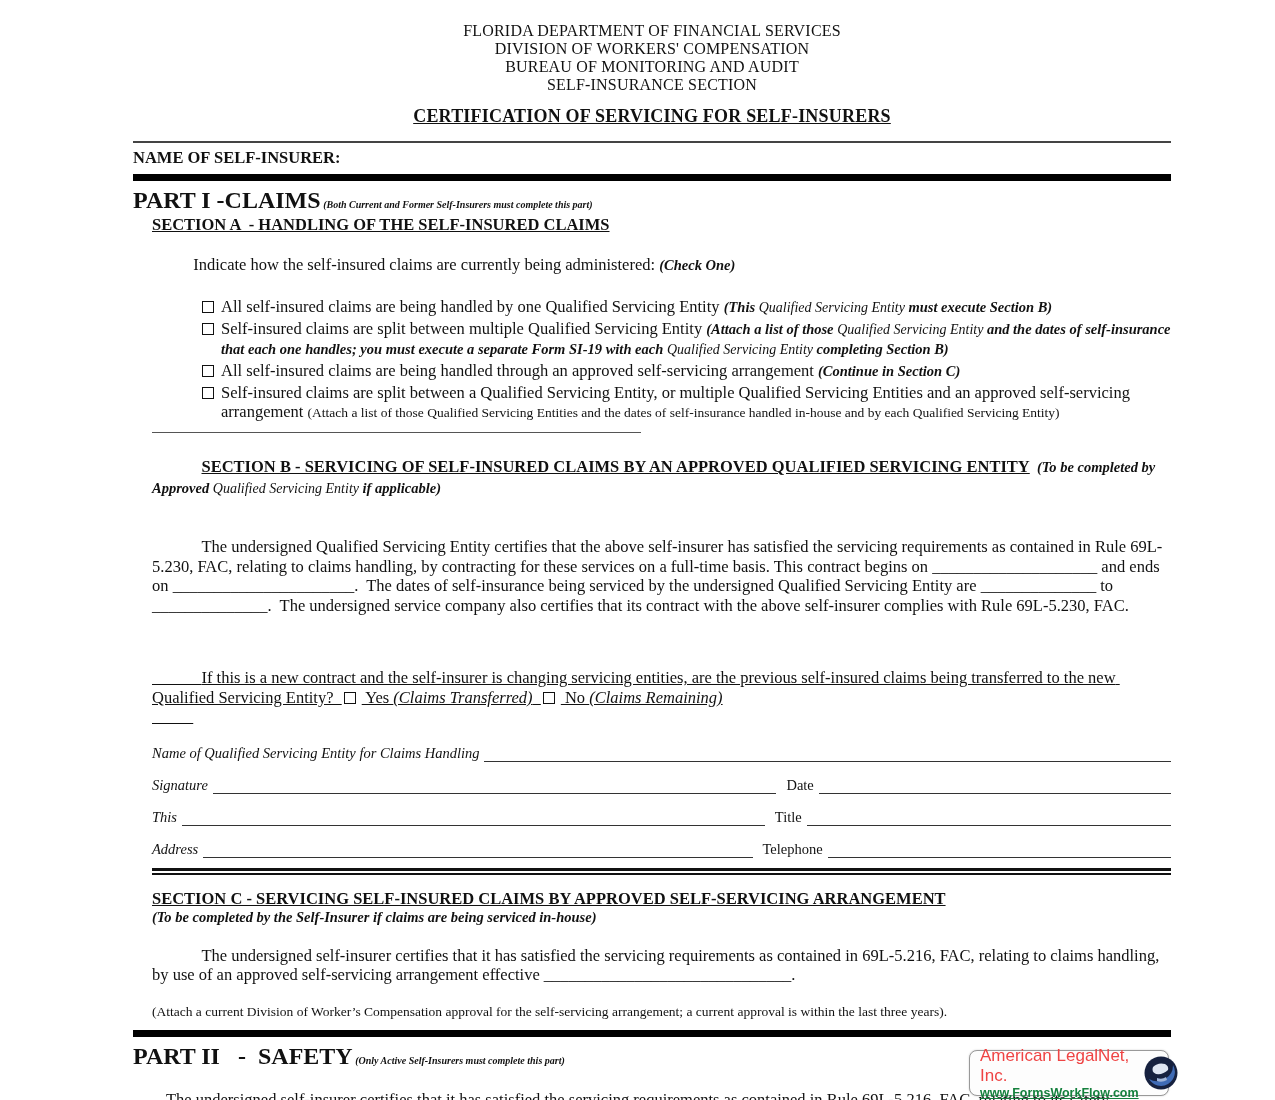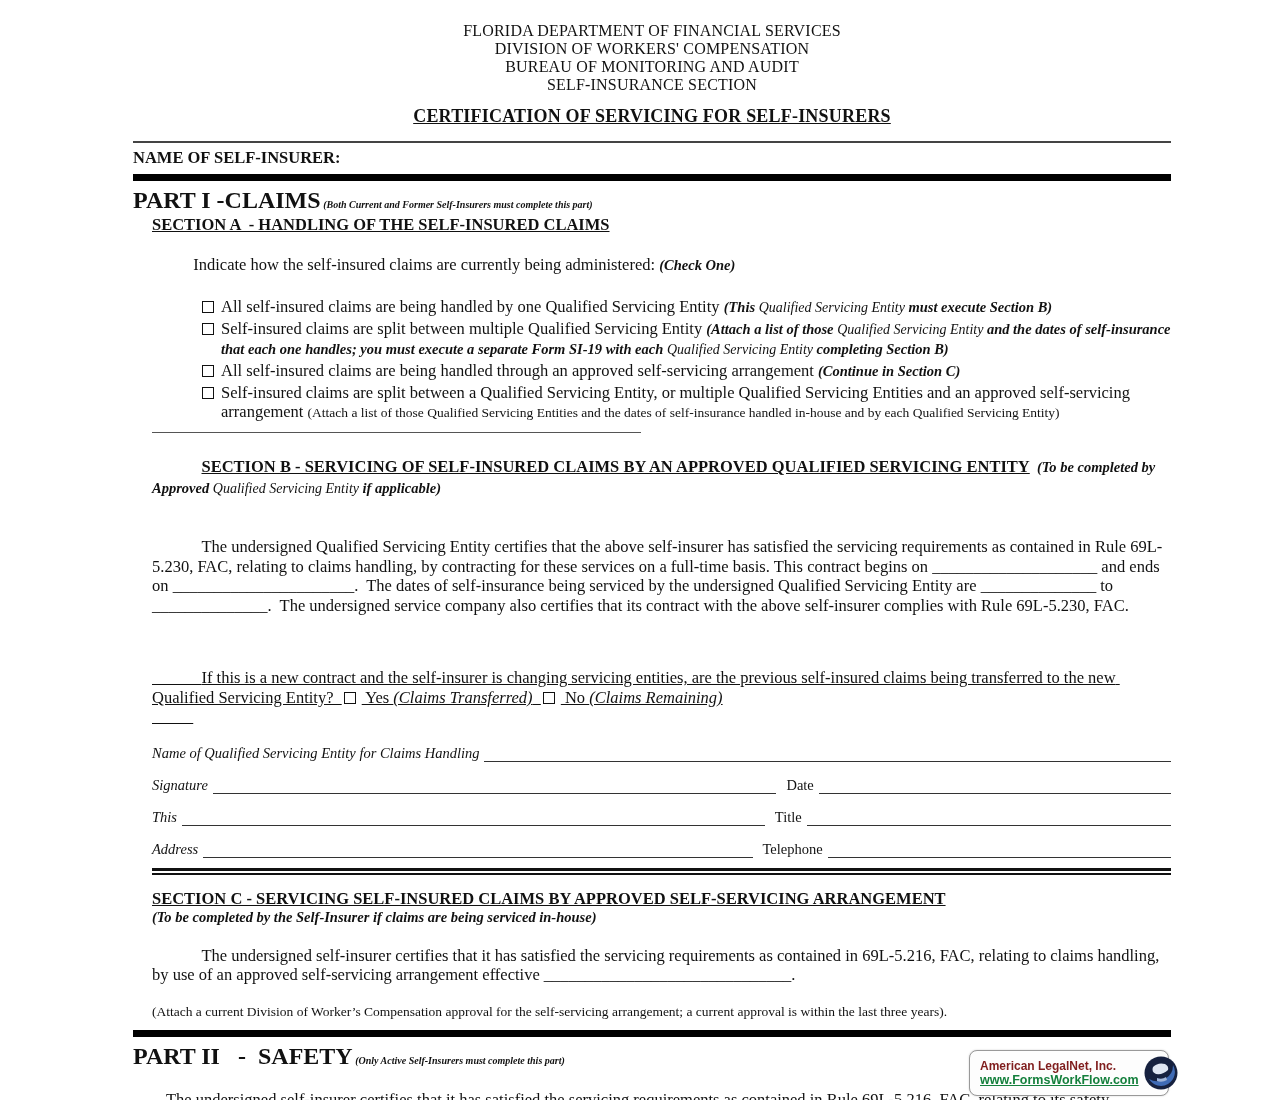--- a/index.html
+++ b/index.html
@@ -37,21 +37,21 @@
   .lbl2 { margin-left:10px; white-space:pre; }
   .dbl-rule { border-top:3px solid #111; border-bottom:2px solid #111; height:7px; margin-top:10px; }
   .half-rule { border-top:1.5px solid #555; width:48%; margin-top:10px; position:relative; }
   .logo-box {
     position:absolute; right:106px; top:1050px; width:200px; height:46px;
     border:1px solid #999; border-radius:8px; background:#fdfdfd;
     display:flex; align-items:center; padding:3px 6px 3px 10px;
     box-shadow:0 0 2px rgba(0,0,0,.2);
   }
   .logo-txt { flex:1; font-family:"Liberation Sans",sans-serif; }
-  .logo-company { font-size:12px; font-weight:bold; color:#7f1d1d; }
+  .logo-company { font-size:17px; font-weight:normal; color:#ef4444; }
   .logo-url { font-size:12.5px; font-weight:bold; color:#15803d; text-decoration:underline; cursor:pointer; }
   .globe { flex:0 0 auto; margin-left:4px; }
 </style>
 </head>
 <body>
 
 <div class="page">
   <div class="content">
 
     <div class="center">

